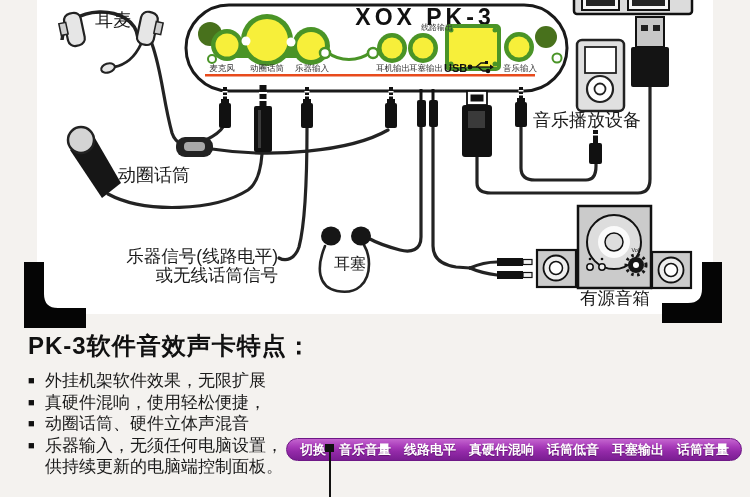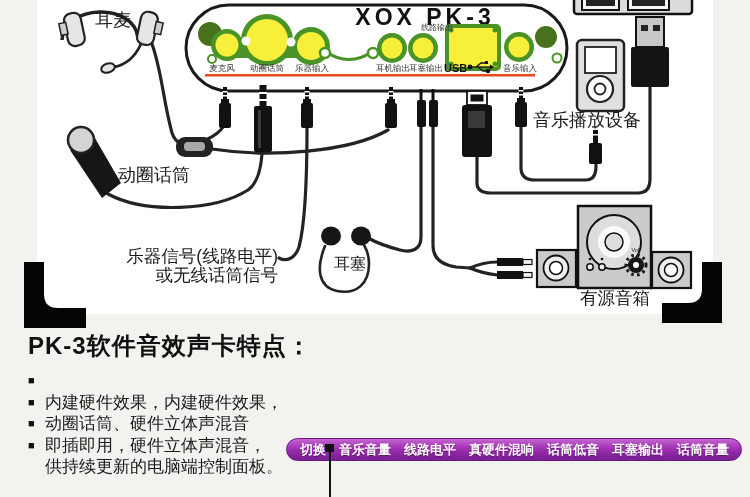--- a/index.html
+++ b/index.html
@@ -281,32 +281,33 @@
   <text class="mid-label" x="615" y="304" text-anchor="middle">有源音箱</text>
 
   <path d="M24,262 L44,262 L44,294 Q44,308 58,308 L86,308 L86,328 L24,328 Z" fill="#050505"></path>
   <path d="M702,262 L722,262 L722,323 L662,323 L662,303 L688,303 Q702,303 702,289 Z" fill="#050505"></path>
 </svg>
 
 <div class="features">
   <h1>PK-3软件音效声卡特点：</h1>
   <div class="feat-row">
     <span class="feat-bullet">■</span>
+    <span class="feat-text">外挂机架软件效果，无限扩展</span>
   </div>
   <div class="feat-row">
     <span class="feat-bullet">■</span>
-    <span class="feat-text">内建硬件效果，内建硬件效果，</span>
+    <span class="feat-text">真硬件混响，使用轻松便捷，</span>
   </div>
   <div class="feat-row">
     <span class="feat-bullet">■</span>
     <span class="feat-text">动圈话筒、硬件立体声混音</span>
   </div>
   <div class="feat-row">
     <span class="feat-bullet">■</span>
-    <span class="feat-text">即插即用，硬件立体声混音，</span>
+    <span class="feat-text">乐器输入，无须任何电脑设置，</span>
   </div>
   <div class="feat-row">
     <span class="feat-bullet"></span>
     <span class="feat-text">供持续更新的电脑端控制面板。</span>
   </div>
 
 </div>
 
 <div class="toolbar">
   <span>切换</span>

